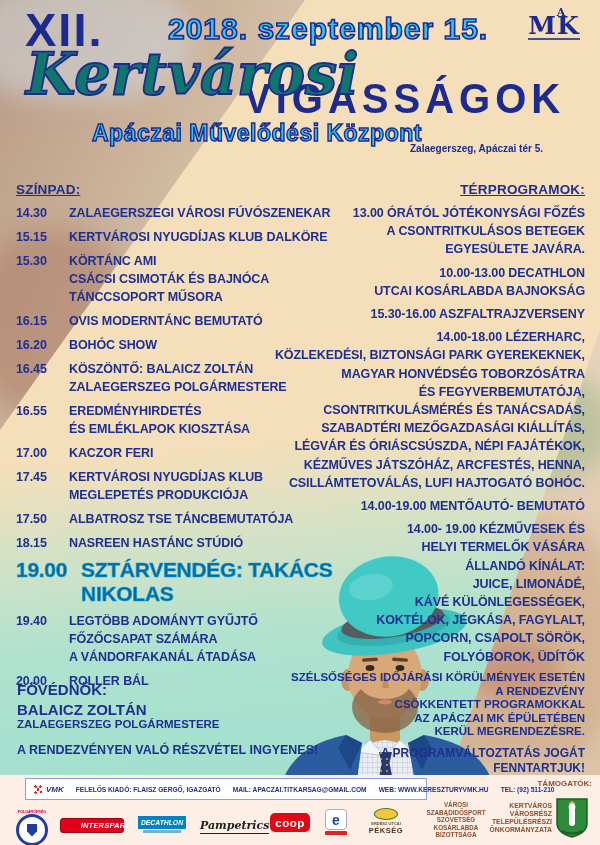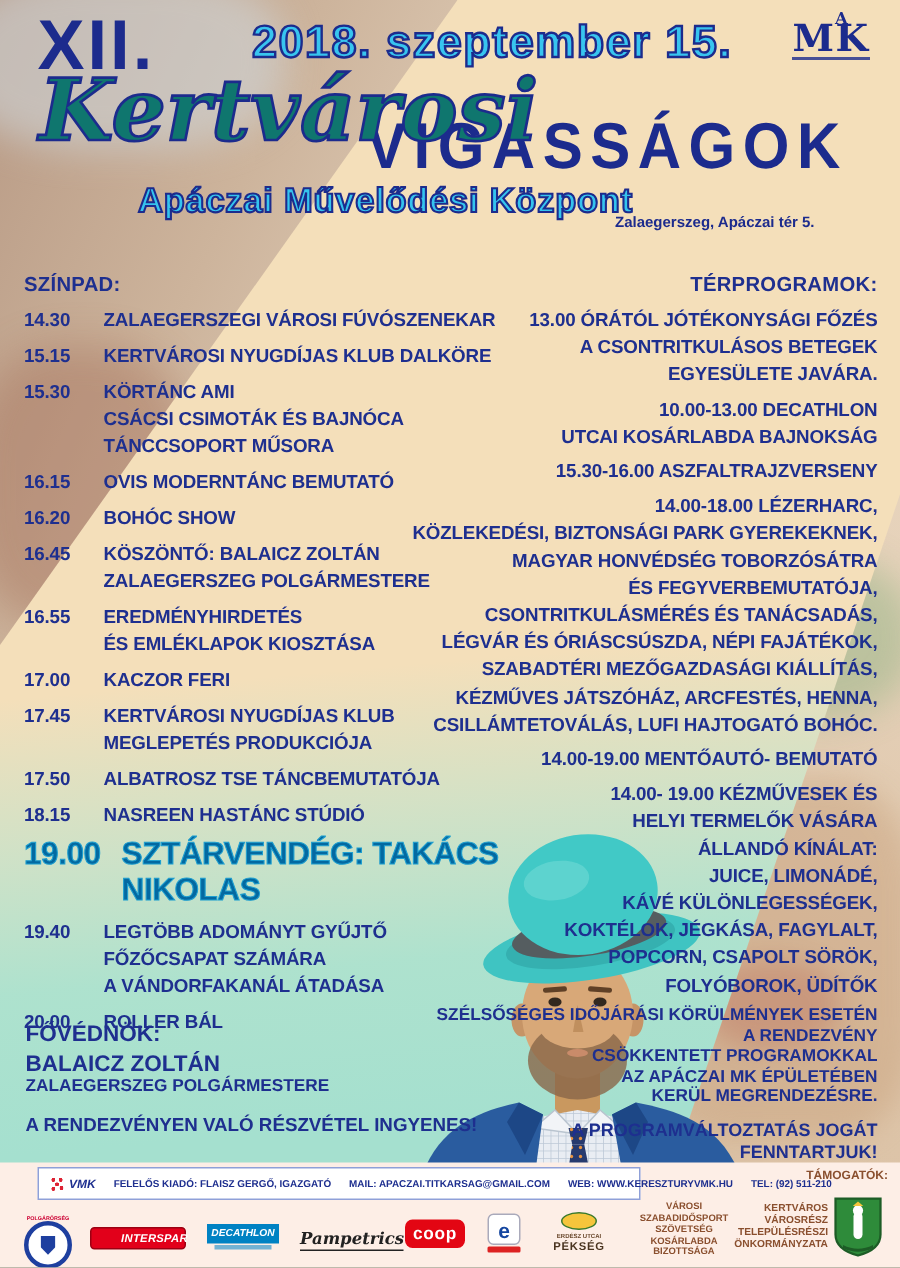--- a/index.html
+++ b/index.html
@@ -27,21 +27,21 @@
   .amk .mk{display:block;font-size:25px;line-height:18px;font-weight:700;letter-spacing:1px;}
   .amk .cap{height:2px;background:#1c2b8d;margin-top:3px;opacity:.8;}
   .title-script{position:absolute;left:26px;top:40px;font-family:"DejaVu Serif",serif;font-style:italic;
         font-weight:700;font-size:57px;color:#0f766e;-webkit-text-stroke:1.8px #1c2b8d;z-index:3;}
   .title-caps{position:absolute;left:244px;top:76px;font-size:40px;font-weight:800;letter-spacing:5px;
         color:#1c2b8d;transform:scaleY(1.08);z-index:2;}
   .venue{position:absolute;left:92px;top:120px;font-size:23px;font-weight:800;color:#35c4ee;
         -webkit-text-stroke:1.4px #1c2b8d;letter-spacing:.5px;}
   .venue-addr{position:absolute;left:410px;top:143px;font-size:10px;font-weight:700;color:#1c2b8d;}
   .stage{position:absolute;left:16px;top:182px;width:345px;z-index:5;}
-  .col-head{font-size:13.5px;font-weight:800;color:#1e2f8f;margin-bottom:7px;letter-spacing:.2px;}
+  .col-head{font-size:13.5px;font-weight:800;color:#1e2f8f;margin-bottom:7px;letter-spacing:.2px;text-decoration:underline;}
   .stage-item{display:flex;margin-bottom:6px;font-size:12.5px;font-weight:800;color:#1e2f8f;letter-spacing:-.1px;}
   .stage-item .time{width:44px;flex:0 0 44px;margin-right:9px;}
   .stage-item .line{line-height:18px;}
   .stage-item .time{line-height:18px;}
   .star-row{display:flex;align-items:baseline;margin:3px 0 6px 0;font-size:21px;font-weight:800;color:#0369a1;
         -webkit-text-stroke:.7px #1e9fd0;letter-spacing:-.3px;}
   .star-row .time{margin-right:14px;}
   .programs{position:absolute;right:15px;top:182px;width:345px;text-align:right;z-index:5;}
   .program-block{margin-bottom:5px;font-size:12.5px;font-weight:800;color:#1e2f8f;letter-spacing:-.1px;}
   .program-block .line{line-height:18.2px;}
@@ -290,22 +290,22 @@
         </div>
         <div class="program-block">
           <div class="line">15.30-16.00  ASZFALTRAJZVERSENY</div>
         </div>
         <div class="program-block">
           <div class="line">14.00-18.00  LÉZERHARC,</div>
           <div class="line">KÖZLEKEDÉSI, BIZTONSÁGI PARK GYEREKEKNEK,</div>
           <div class="line">MAGYAR HONVÉDSÉG TOBORZÓSÁTRA</div>
           <div class="line">ÉS FEGYVERBEMUTATÓJA,</div>
           <div class="line">CSONTRITKULÁSMÉRÉS ÉS TANÁCSADÁS,</div>
+          <div class="line">SZABADTÉRI MEZŐGAZDASÁGI KIÁLLÍTÁS,</div>
           <div class="line">LÉGVÁR ÉS ÓRIÁSCSÚSZDA, NÉPI FAJÁTÉKOK,</div>
-          <div class="line">SZABADTÉRI MEZŐGAZDASÁGI KIÁLLÍTÁS,</div>
           <div class="line">KÉZMŰVES JÁTSZÓHÁZ, ARCFESTÉS, HENNA,</div>
           <div class="line">CSILLÁMTETOVÁLÁS, LUFI HAJTOGATÓ BOHÓC.</div>
         </div>
         <div class="program-block">
           <div class="line">14.00-19.00    MENTŐAUTÓ- BEMUTATÓ</div>
         </div>
         <div class="program-block">
           <div class="line">14.00- 19.00    KÉZMŰVESEK ÉS</div>
           <div class="line">HELYI TERMELŐK VÁSÁRA</div>
           <div class="line">ÁLLANDÓ KÍNÁLAT:</div>

